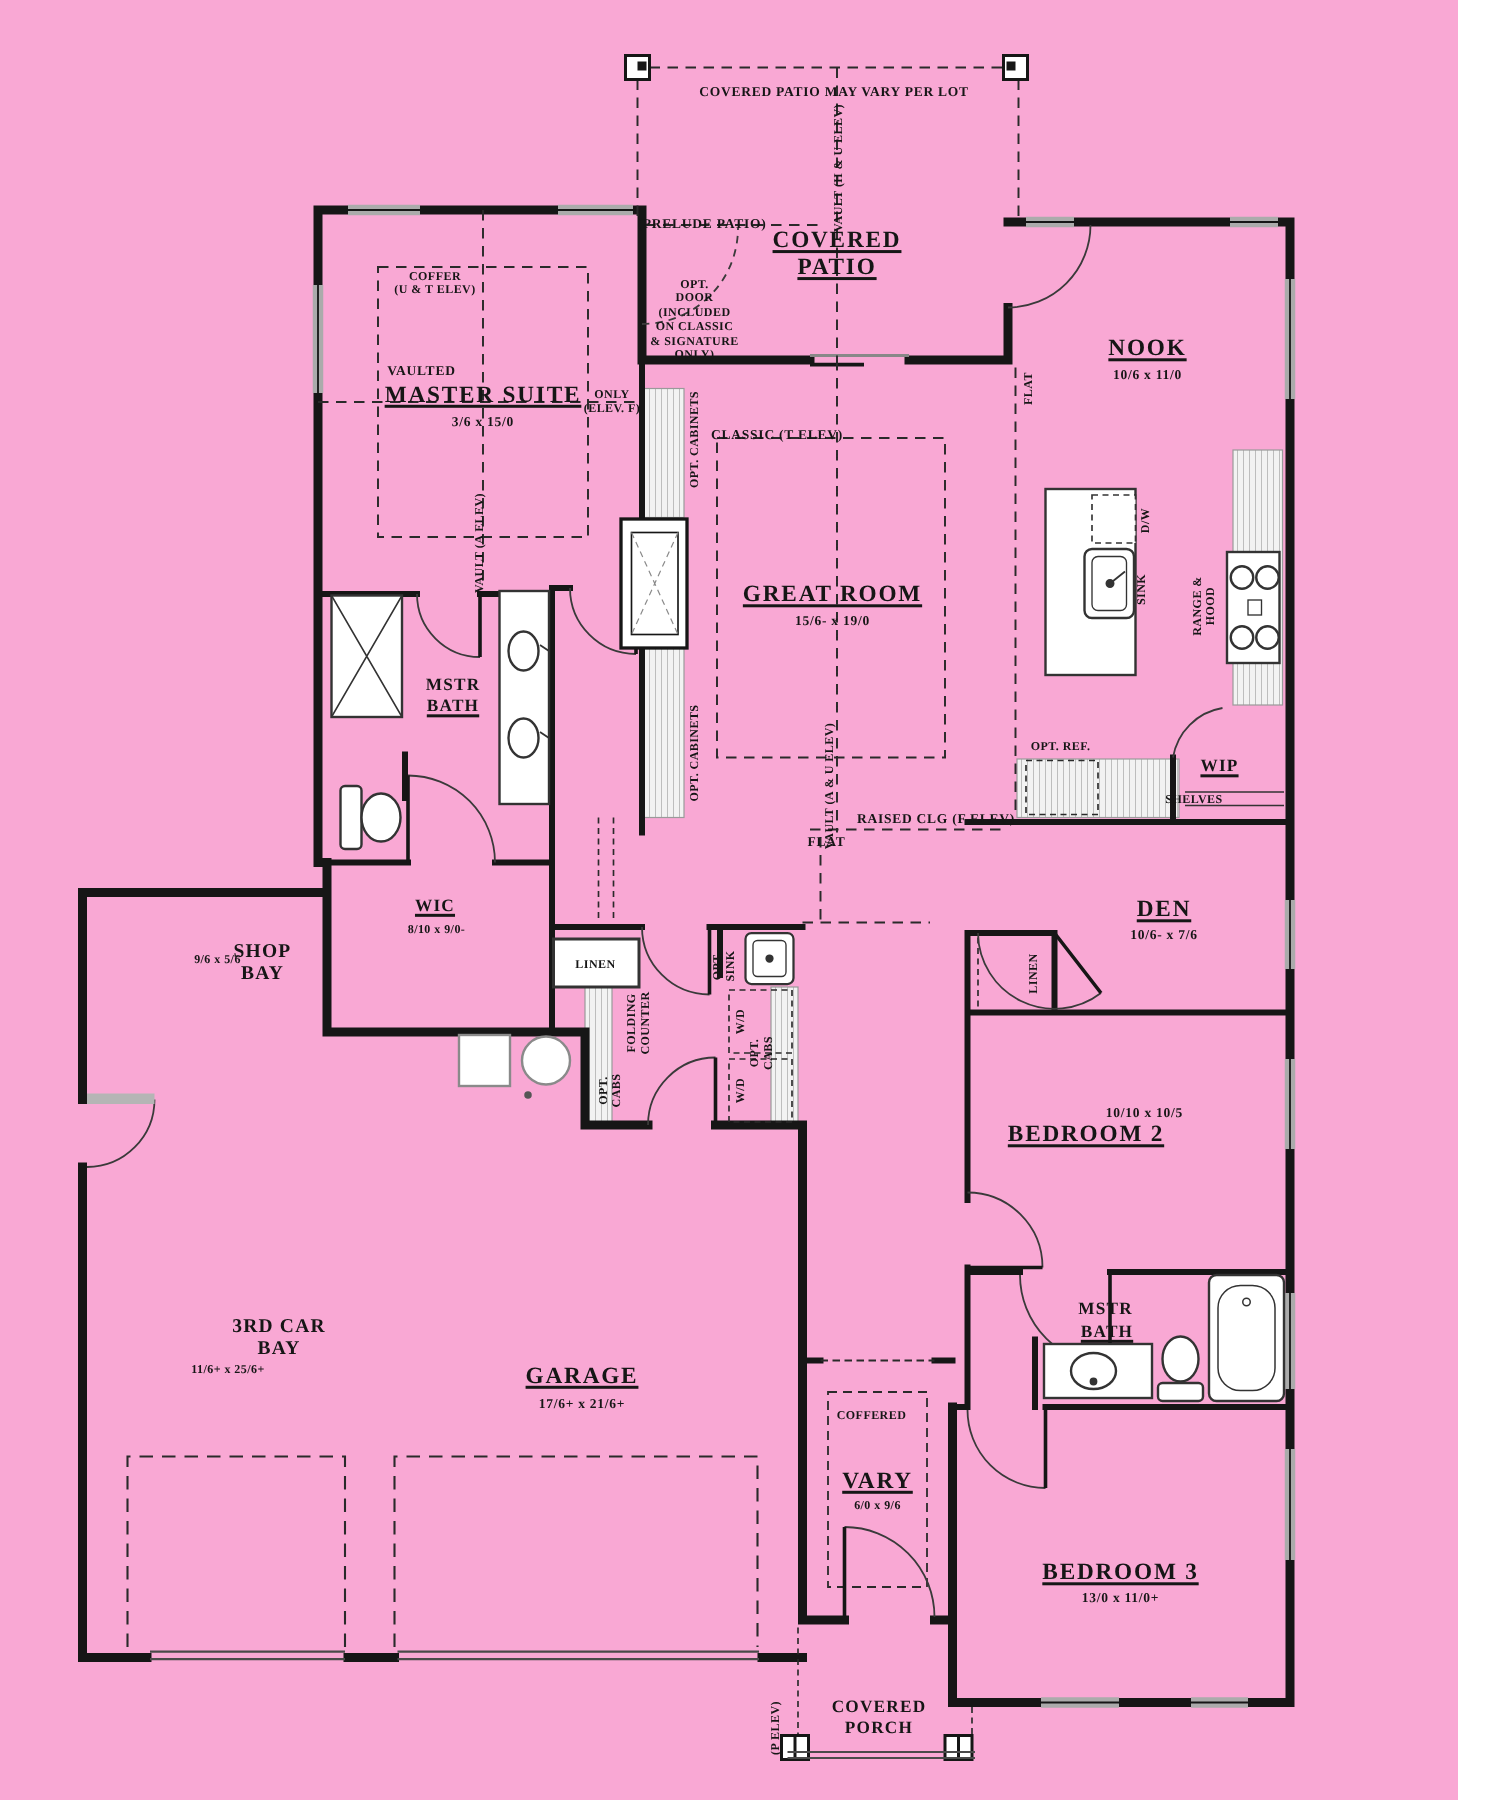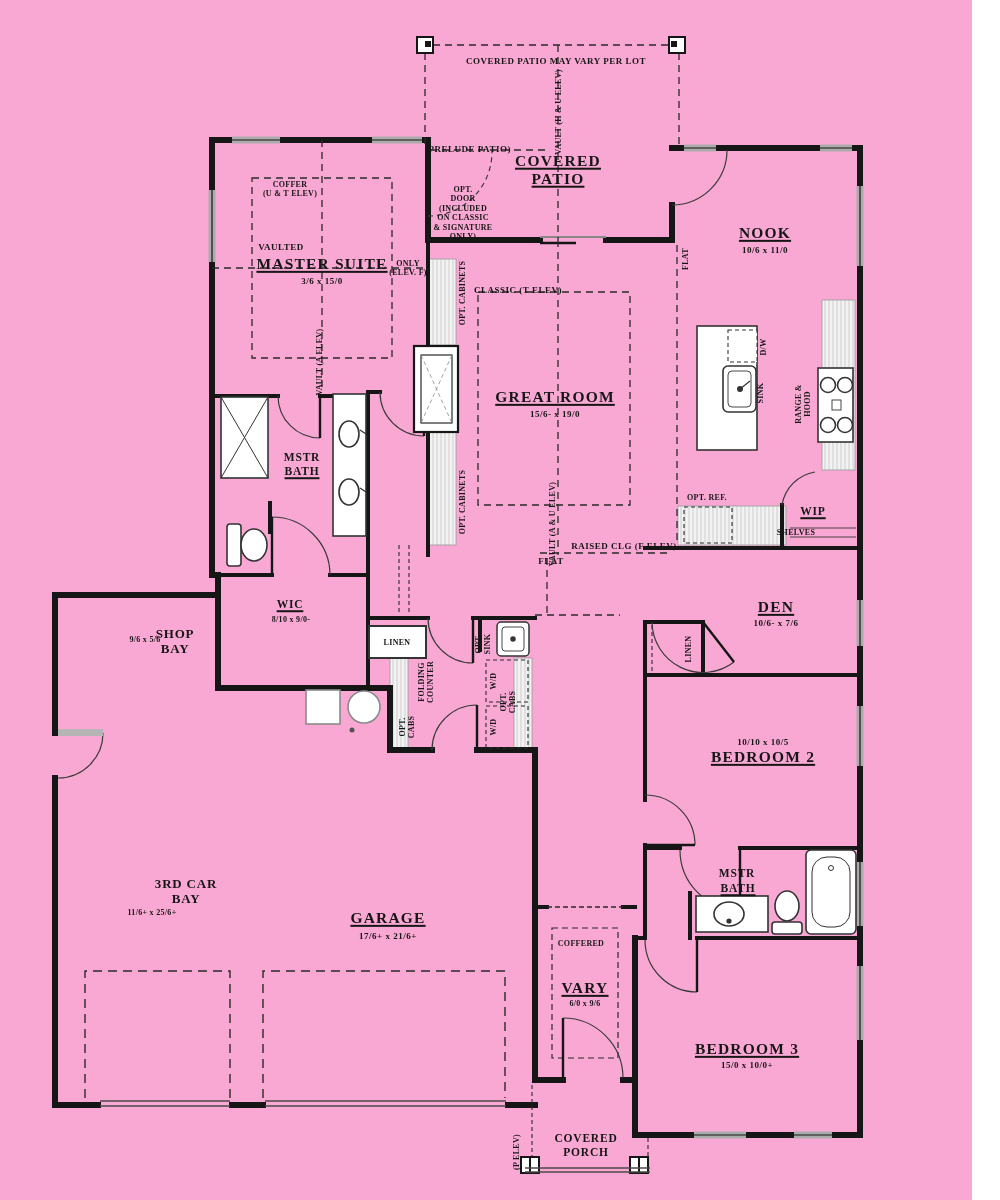--- a/index.html
+++ b/index.html
@@ -298,24 +298,24 @@
 <div class="lbl vert s8" style="left:483px;top:644px">OPT.
 SINK</div>
 <div class="lbl vert s8" style="left:494px;top:681px">W/D</div>
 <div class="lbl vert s8" style="left:494px;top:727px">W/D</div>
 <div class="lbl vert s8" style="left:508px;top:702px">OPT.
 CABS</div>
 
 <div class="lbl s15 u" style="left:776px;top:607px">DEN</div>
 <div class="lbl s9" style="left:776px;top:623px">10/6- x 7/6</div>
 <div class="lbl vert s8" style="left:689px;top:649px">LINEN</div>
-<div class="lbl s15 u" style="left:763px;top:757px">BEDROOM 2</div>
+<div class="lbl s15 u" style="left:724px;top:757px">BEDROOM 2</div>
 <div class="lbl s9" style="left:763px;top:742px">10/10 x 10/5</div>
 <div class="lbl s15 u" style="left:747px;top:1049px">BEDROOM 3</div>
-<div class="lbl s9" style="left:747px;top:1065px">15/0 x 10/0+</div>
+<div class="lbl s9" style="left:747px;top:1065px">13/0 x 11/0+</div>
 
 <div class="lbl s11" style="left:737px;top:874px">MSTR</div>
 <div class="lbl s11 u" style="left:738px;top:889px">BATH</div>
 
 <div class="lbl s12" style="left:145px;top:641px">SHOP
 BAY</div>
 <div class="lbl s8" style="left:145px;top:640px">9/6 x 5/6</div>
 <div class="lbl s12" style="left:156px;top:891px">3RD CAR
 BAY</div>
 <div class="lbl s8" style="left:152px;top:913px">11/6+ x 25/6+</div>

